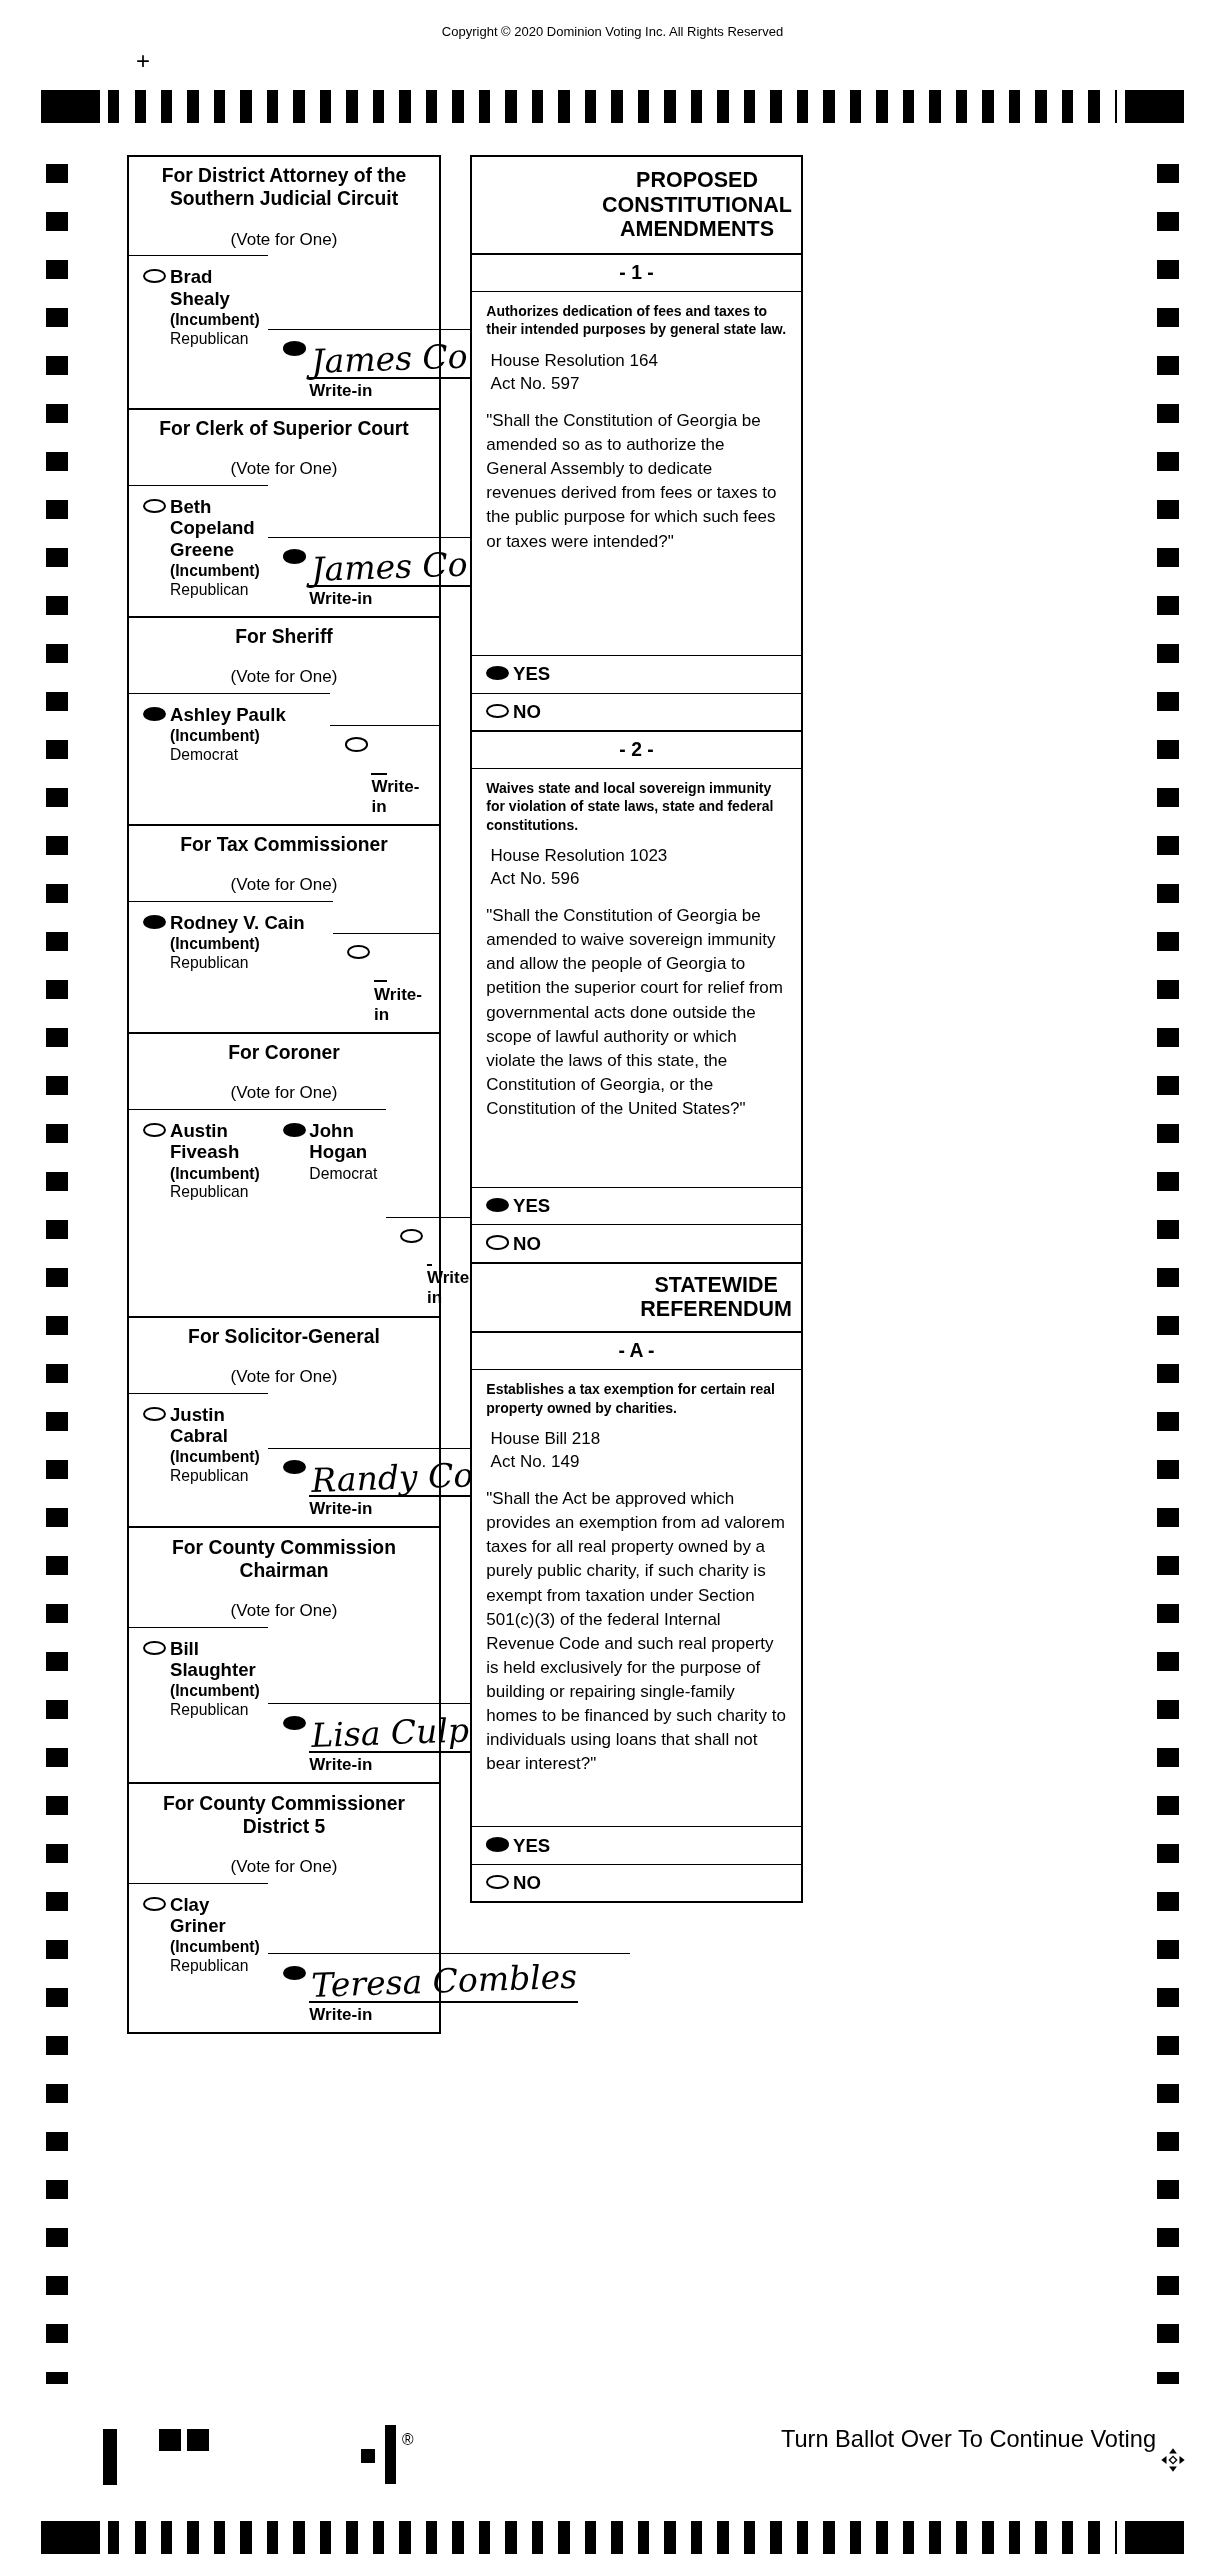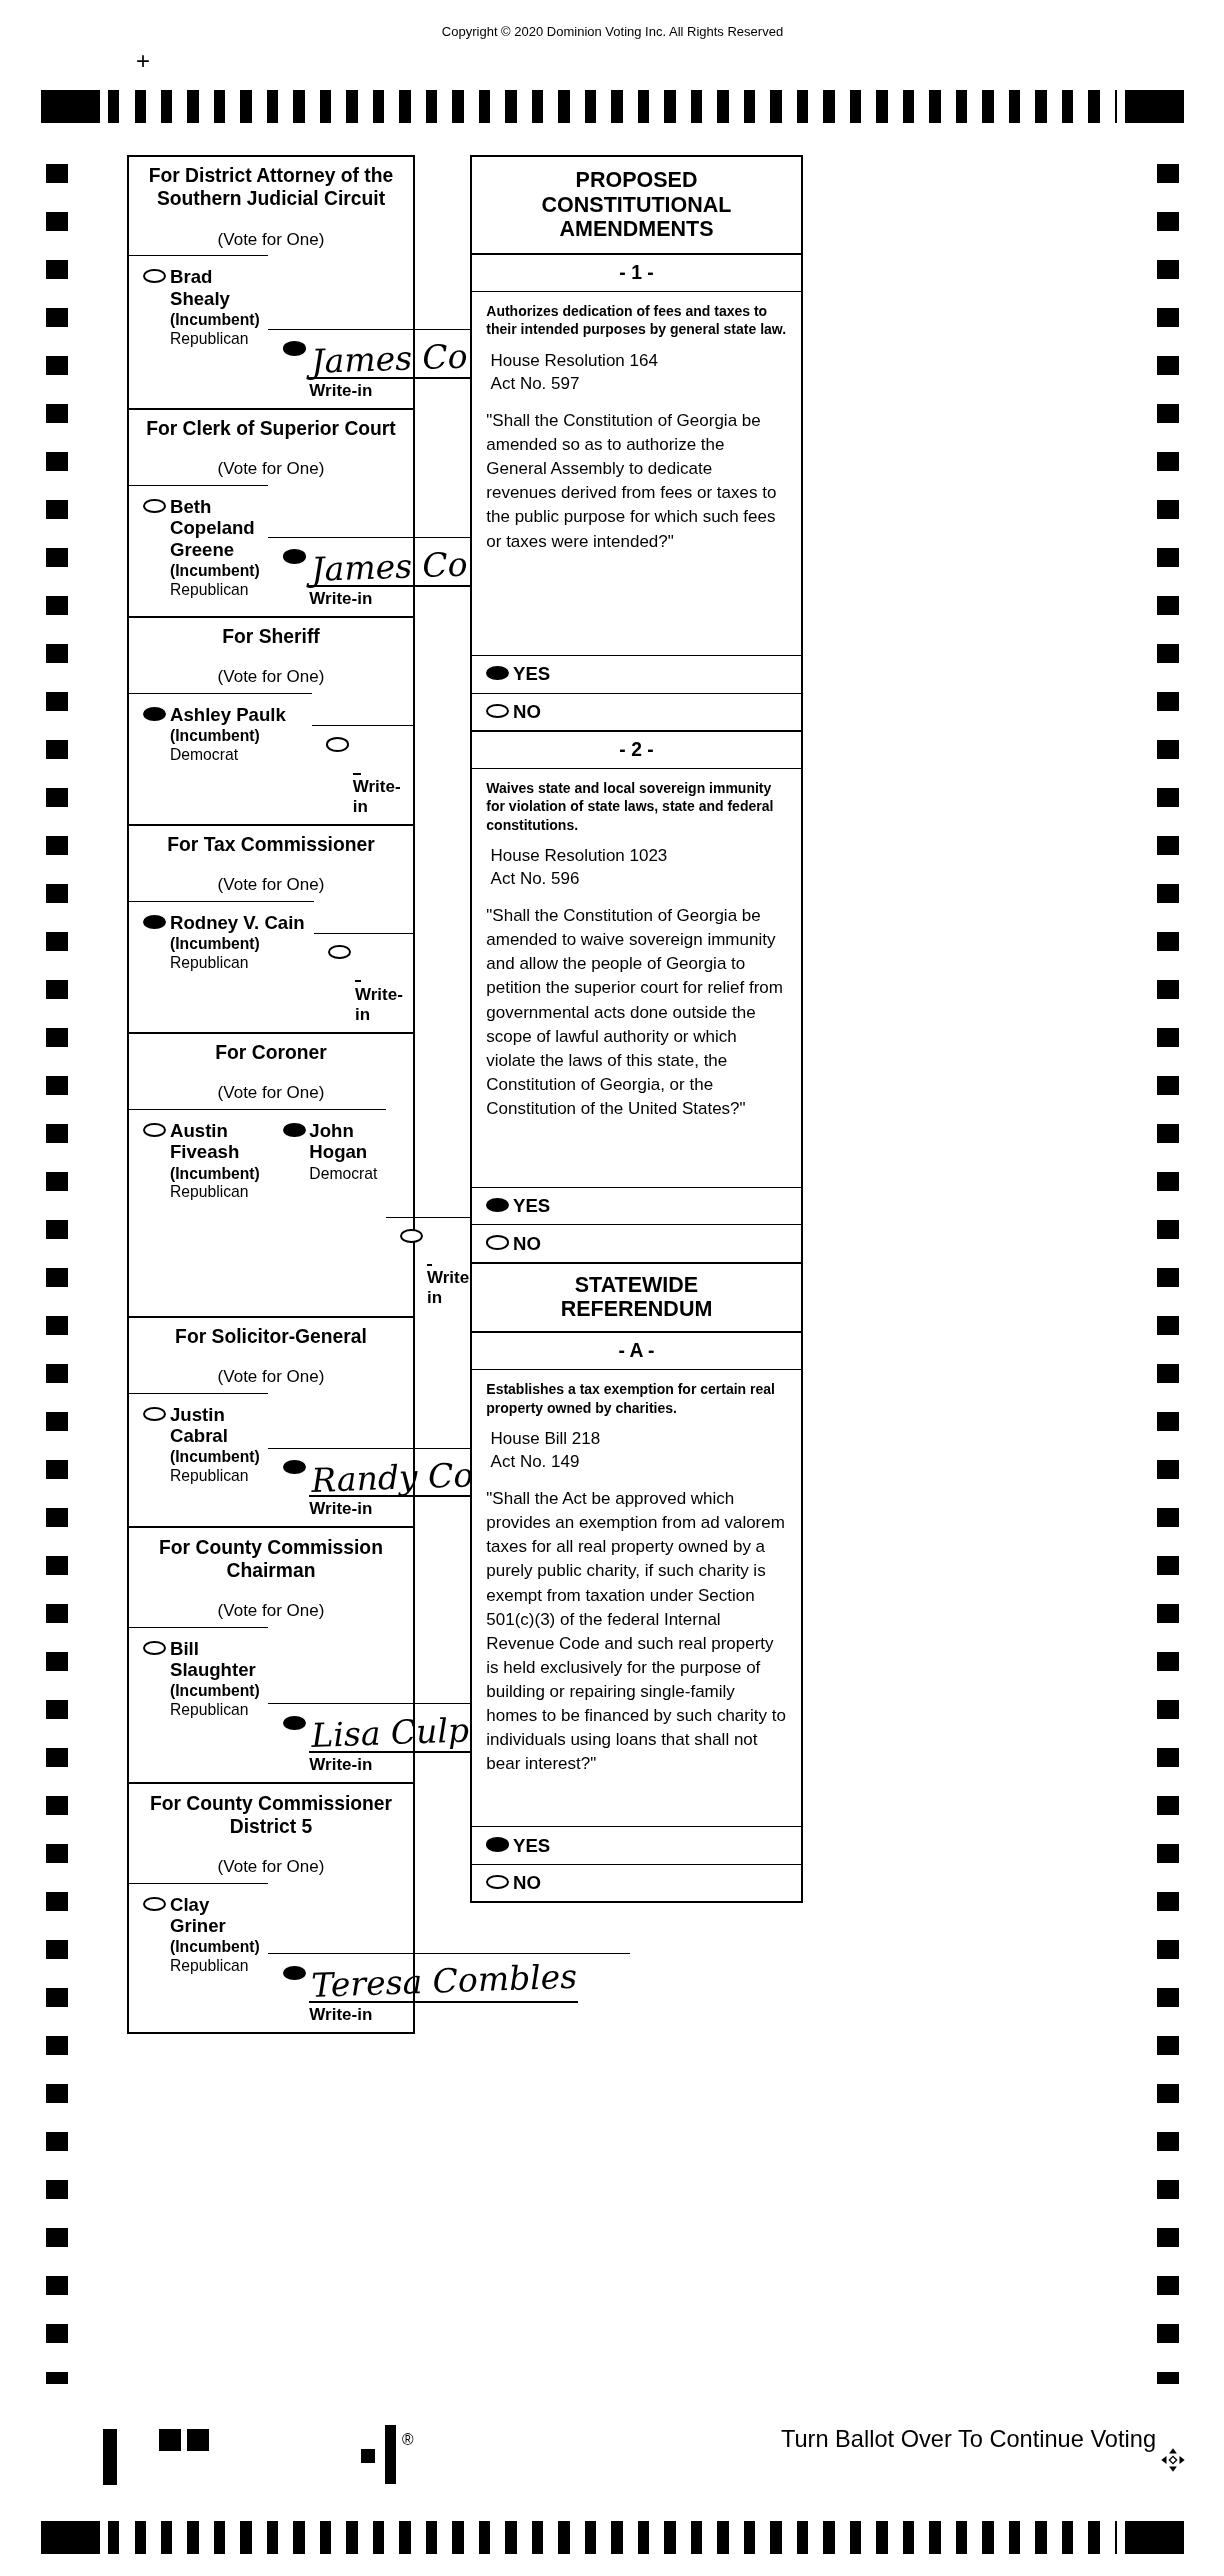--- a/index.html
+++ b/index.html
@@ -17,21 +17,21 @@
   .cap-l{left:0}.cap-r{right:0}
   .bars{position:absolute;left:67px;right:67px;top:0;height:33px;
         background:repeating-linear-gradient(90deg,#000 0 11.4px,transparent 11.4px 26.5px)}
   .tcol{position:absolute;top:164px;width:21.5px;height:2220px;
         background:repeating-linear-gradient(180deg,#000 0 19.3px,transparent 19.3px 48px)}
   .tcol-l{left:46px}
   .tcol-r{left:1157px}
 
   
   .col{position:absolute;top:155px}
-  .col-left{left:127px;width:288px}
+  .col-left{left:127px;width:314px}
   .col-right{left:470px;width:333px}
 
   .box{border:2.1px solid #000;margin-top:-2.1px;background:#fff;display:flex;flex-direction:column}
   .col .box:first-child{margin-top:0}
 
   .c-head{text-align:center;padding:7.2px 5.7px 5.7px}
   .c-title{font-size:19.3px;font-weight:bold;line-height:1.2;white-space:pre-line}
   .c-inst{font-size:17px;margin-top:19px}
 
   .opts{flex:1;display:flex;flex-direction:row}
@@ -43,21 +43,21 @@
   .cand-detail{font-size:15.7px;line-height:1.2;margin-top:2.1px}
   .inc{font-weight:bold}
 
   .opt-writein{margin-top:auto;padding:5.7px 8.6px 7.2px 41px}
   .opt-writein .oval{top:11.4px}
   .wi-line{border-bottom:2.1px solid #000;min-height:43px;display:flex;align-items:flex-end;margin-right:43px}
   .handwriting{font-family:"DejaVu Serif",serif;font-style:italic;font-size:33px;line-height:.9;
                white-space:nowrap;transform:rotate(-2deg);transform-origin:left bottom;padding-left:2.9px}
   .wi-label{font-size:17px;font-weight:bold;margin-top:2.1px}
 
-  .sec-head{align-items:center;justify-content:center;text-align:center;padding:9px}
+  .sec-head{align-items:flex-end;justify-content:center;text-align:center;padding:9px}
   .sec-title{font-size:21.5px;font-weight:bold;line-height:1.15;white-space:pre-line}
 
   .m-number{text-align:center;font-size:19.3px;font-weight:bold;padding:7.2px 0;border-bottom:1.4px solid #000}
   .m-body{padding:10px 14.3px 0}
   .m-summary{font-size:14px;font-weight:bold;line-height:1.3}
   .m-auth{font-size:17px;line-height:1.35;margin-top:11.4px;padding-left:4.3px}
   .m-question{font-size:17px;line-height:1.42;margin-top:13px}
   .m-opts{margin-top:auto}
   .opt-vote{padding:7.2px 8.6px 7.2px 41px}
   .opt-vote .oval{top:10px}

